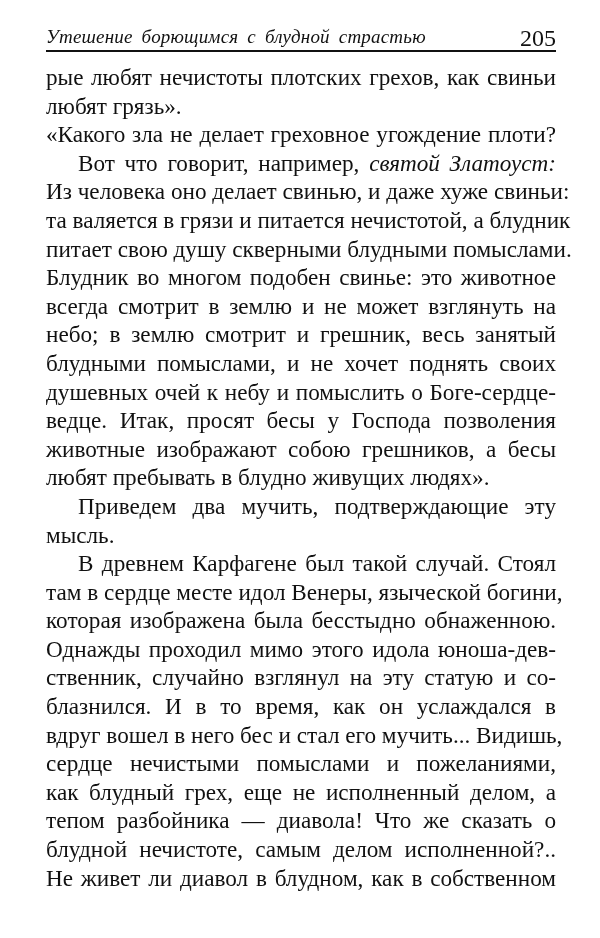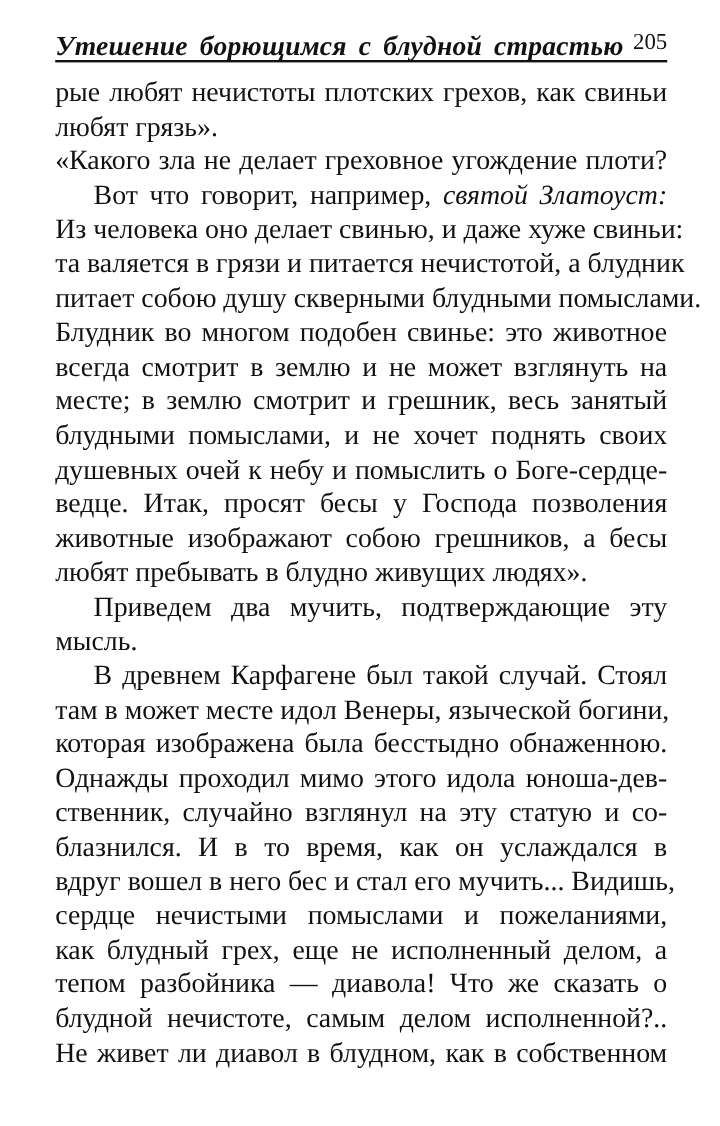--- a/index.html
+++ b/index.html
@@ -1,19 +1,19 @@
 <!DOCTYPE html>
 <html><head>
 <meta charset="utf-8">
 <style>
   html, body { margin:0; padding:0; background:#ffffff; }
   body { width:600px; height:938px; position:relative; overflow:hidden; color:#111; }
   .header { position:absolute; left:46px; top:18px; width:510px; height:32px; border-bottom:2px solid #111; }
-  .running-title { position:absolute; left:0; top:8px; font-family:"Liberation Serif", serif; font-style:italic; font-weight:bold; font-size:23px; letter-spacing:0.2px; word-spacing:4px; }
-  .page-number { position:absolute; right:0; top:7px; font-family:"Liberation Serif", serif; font-size:19px; }
+  .running-title { position:absolute; left:0; top:8px; font-family:"Liberation Serif", serif; font-style:italic; font-weight:normal; font-size:19px; letter-spacing:0.2px; word-spacing:4px; }
+  .page-number { position:absolute; right:0; top:7px; font-family:"Liberation Serif", serif; font-size:24px; }
   .text { position:absolute; left:46px; top:63px; width:510px; font-family:"Liberation Serif", serif; font-size:23.2px; line-height:28.6px; }
   .line { display:block; height:28.6px; white-space:nowrap; text-align:justify; text-align-last:justify; }
   .line.last { text-align-last:left; }
   .indent { padding-left:32px; }
   .it { font-style:italic; }
 </style>
 </head>
 <body>
 
 <div class="header">
@@ -21,33 +21,33 @@
   <span class="page-number">205</span>
 </div>
 
 <div class="text">
   <span class="line">рые любят нечистоты плотских грехов, как свиньи</span>
   <span class="line last">любят грязь».</span>
   <span class="line">«Какого зла не делает греховное угождение плоти?</span>
   <span class="line indent"><span>Вот что говорит, например, </span><span class="it">святой Златоуст:</span></span>
   <span class="line">Из человека оно делает свинью, и даже хуже свиньи:</span>
   <span class="line">та валяется в грязи и питается нечистотой, а блудник</span>
-  <span class="line">питает собою душу скверными блудными помыслами.</span>
+  <span class="line">питает свою душу скверными блудными помыслами.</span>
   <span class="line">Блудник во многом подобен свинье: это животное</span>
   <span class="line">всегда смотрит в землю и не может взглянуть на</span>
-  <span class="line">месте; в землю смотрит и грешник, весь занятый</span>
+  <span class="line">небо; в землю смотрит и грешник, весь занятый</span>
   <span class="line">блудными помыслами, и не хочет поднять своих</span>
   <span class="line">душевных очей к небу и помыслить о Боге-сердце-</span>
   <span class="line">ведце. Итак, просят бесы у Господа позволения</span>
   <span class="line">животные изображают собою грешников, а бесы</span>
   <span class="line last">любят пребывать в блудно живущих людях».</span>
   <span class="line indent">Приведем два мучить, подтверждающие эту</span>
   <span class="line last">мысль.</span>
   <span class="line indent">В древнем Карфагене был такой случай. Стоял</span>
-  <span class="line">там в может месте идол Венеры, языческой богини,</span>
+  <span class="line">там в сердце месте идол Венеры, языческой богини,</span>
   <span class="line">которая изображена была бесстыдно обнаженною.</span>
   <span class="line">Однажды проходил мимо этого идола юноша-дев-</span>
   <span class="line">ственник, случайно взглянул на эту статую и со-</span>
   <span class="line">блазнился. И в то время, как он услаждался в</span>
   <span class="line">вдруг вошел в него бес и стал его мучить... Видишь,</span>
   <span class="line">сердце нечистыми помыслами и пожеланиями,</span>
   <span class="line">как блудный грех, еще не исполненный делом, а</span>
   <span class="line">тепом разбойника — диавола! Что же сказать о</span>
   <span class="line">блудной нечистоте, самым делом исполненной?..</span>
   <span class="line">Не живет ли диавол в блудном, как в собственном</span>

